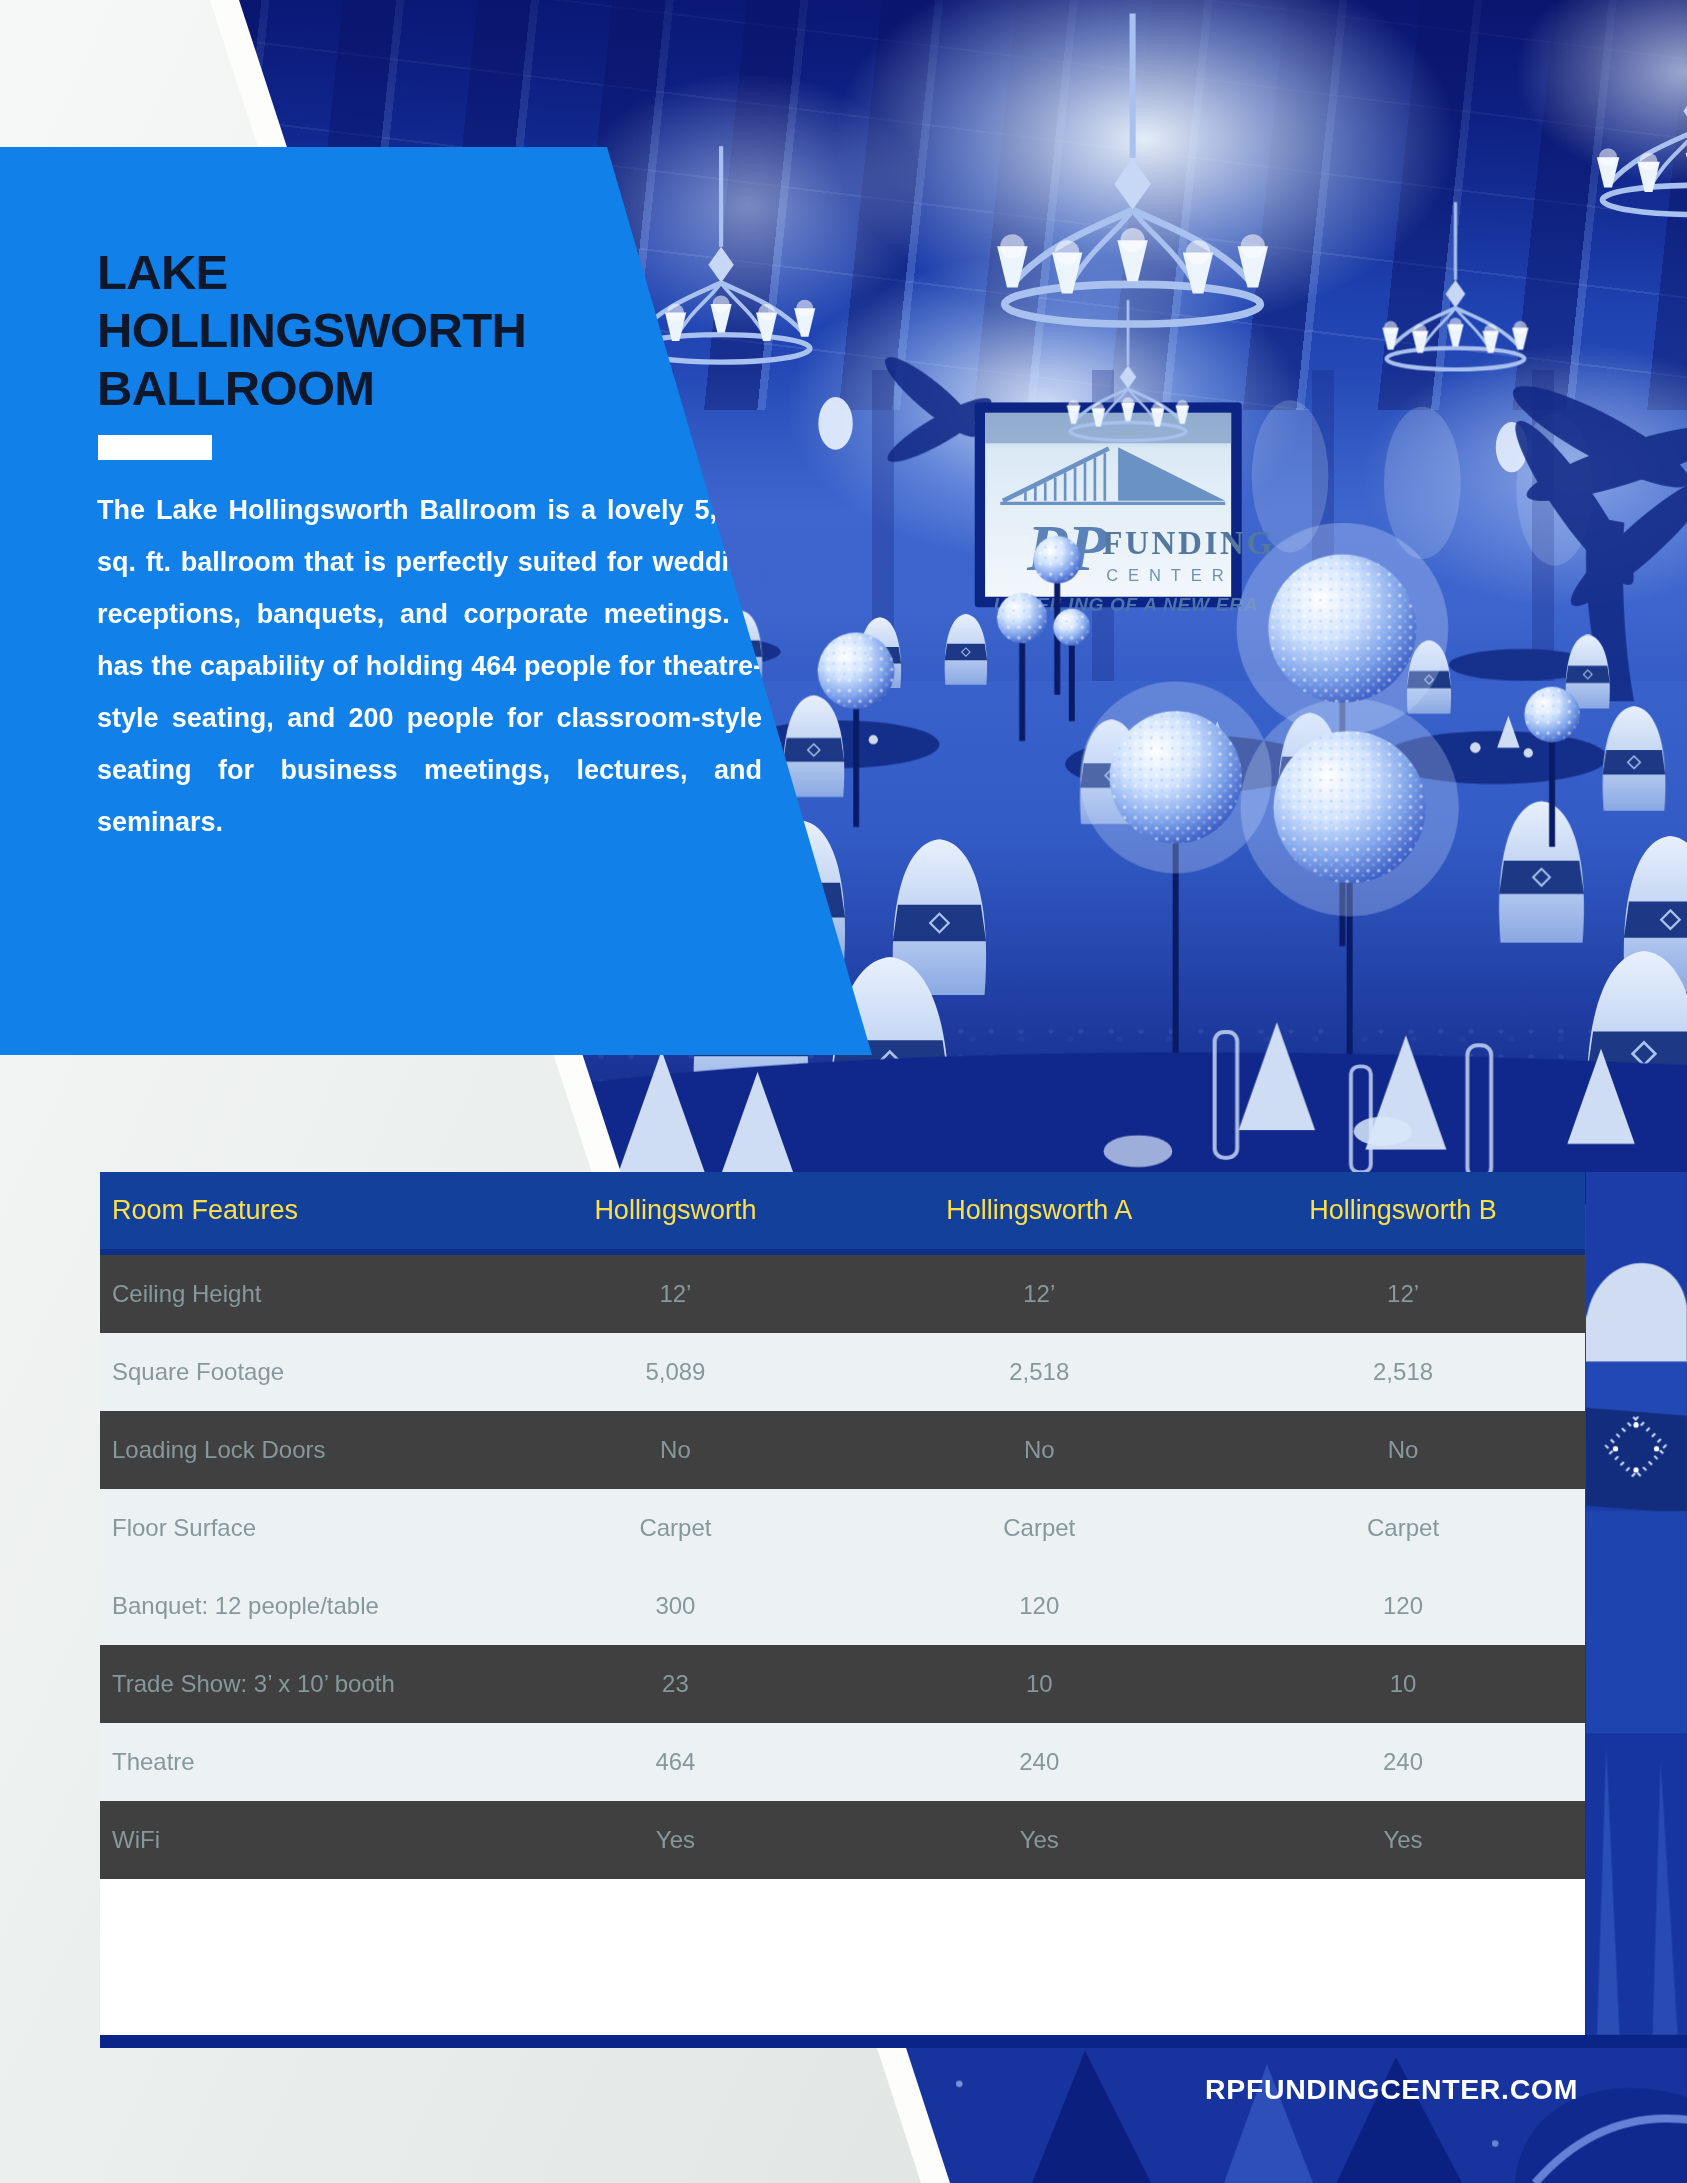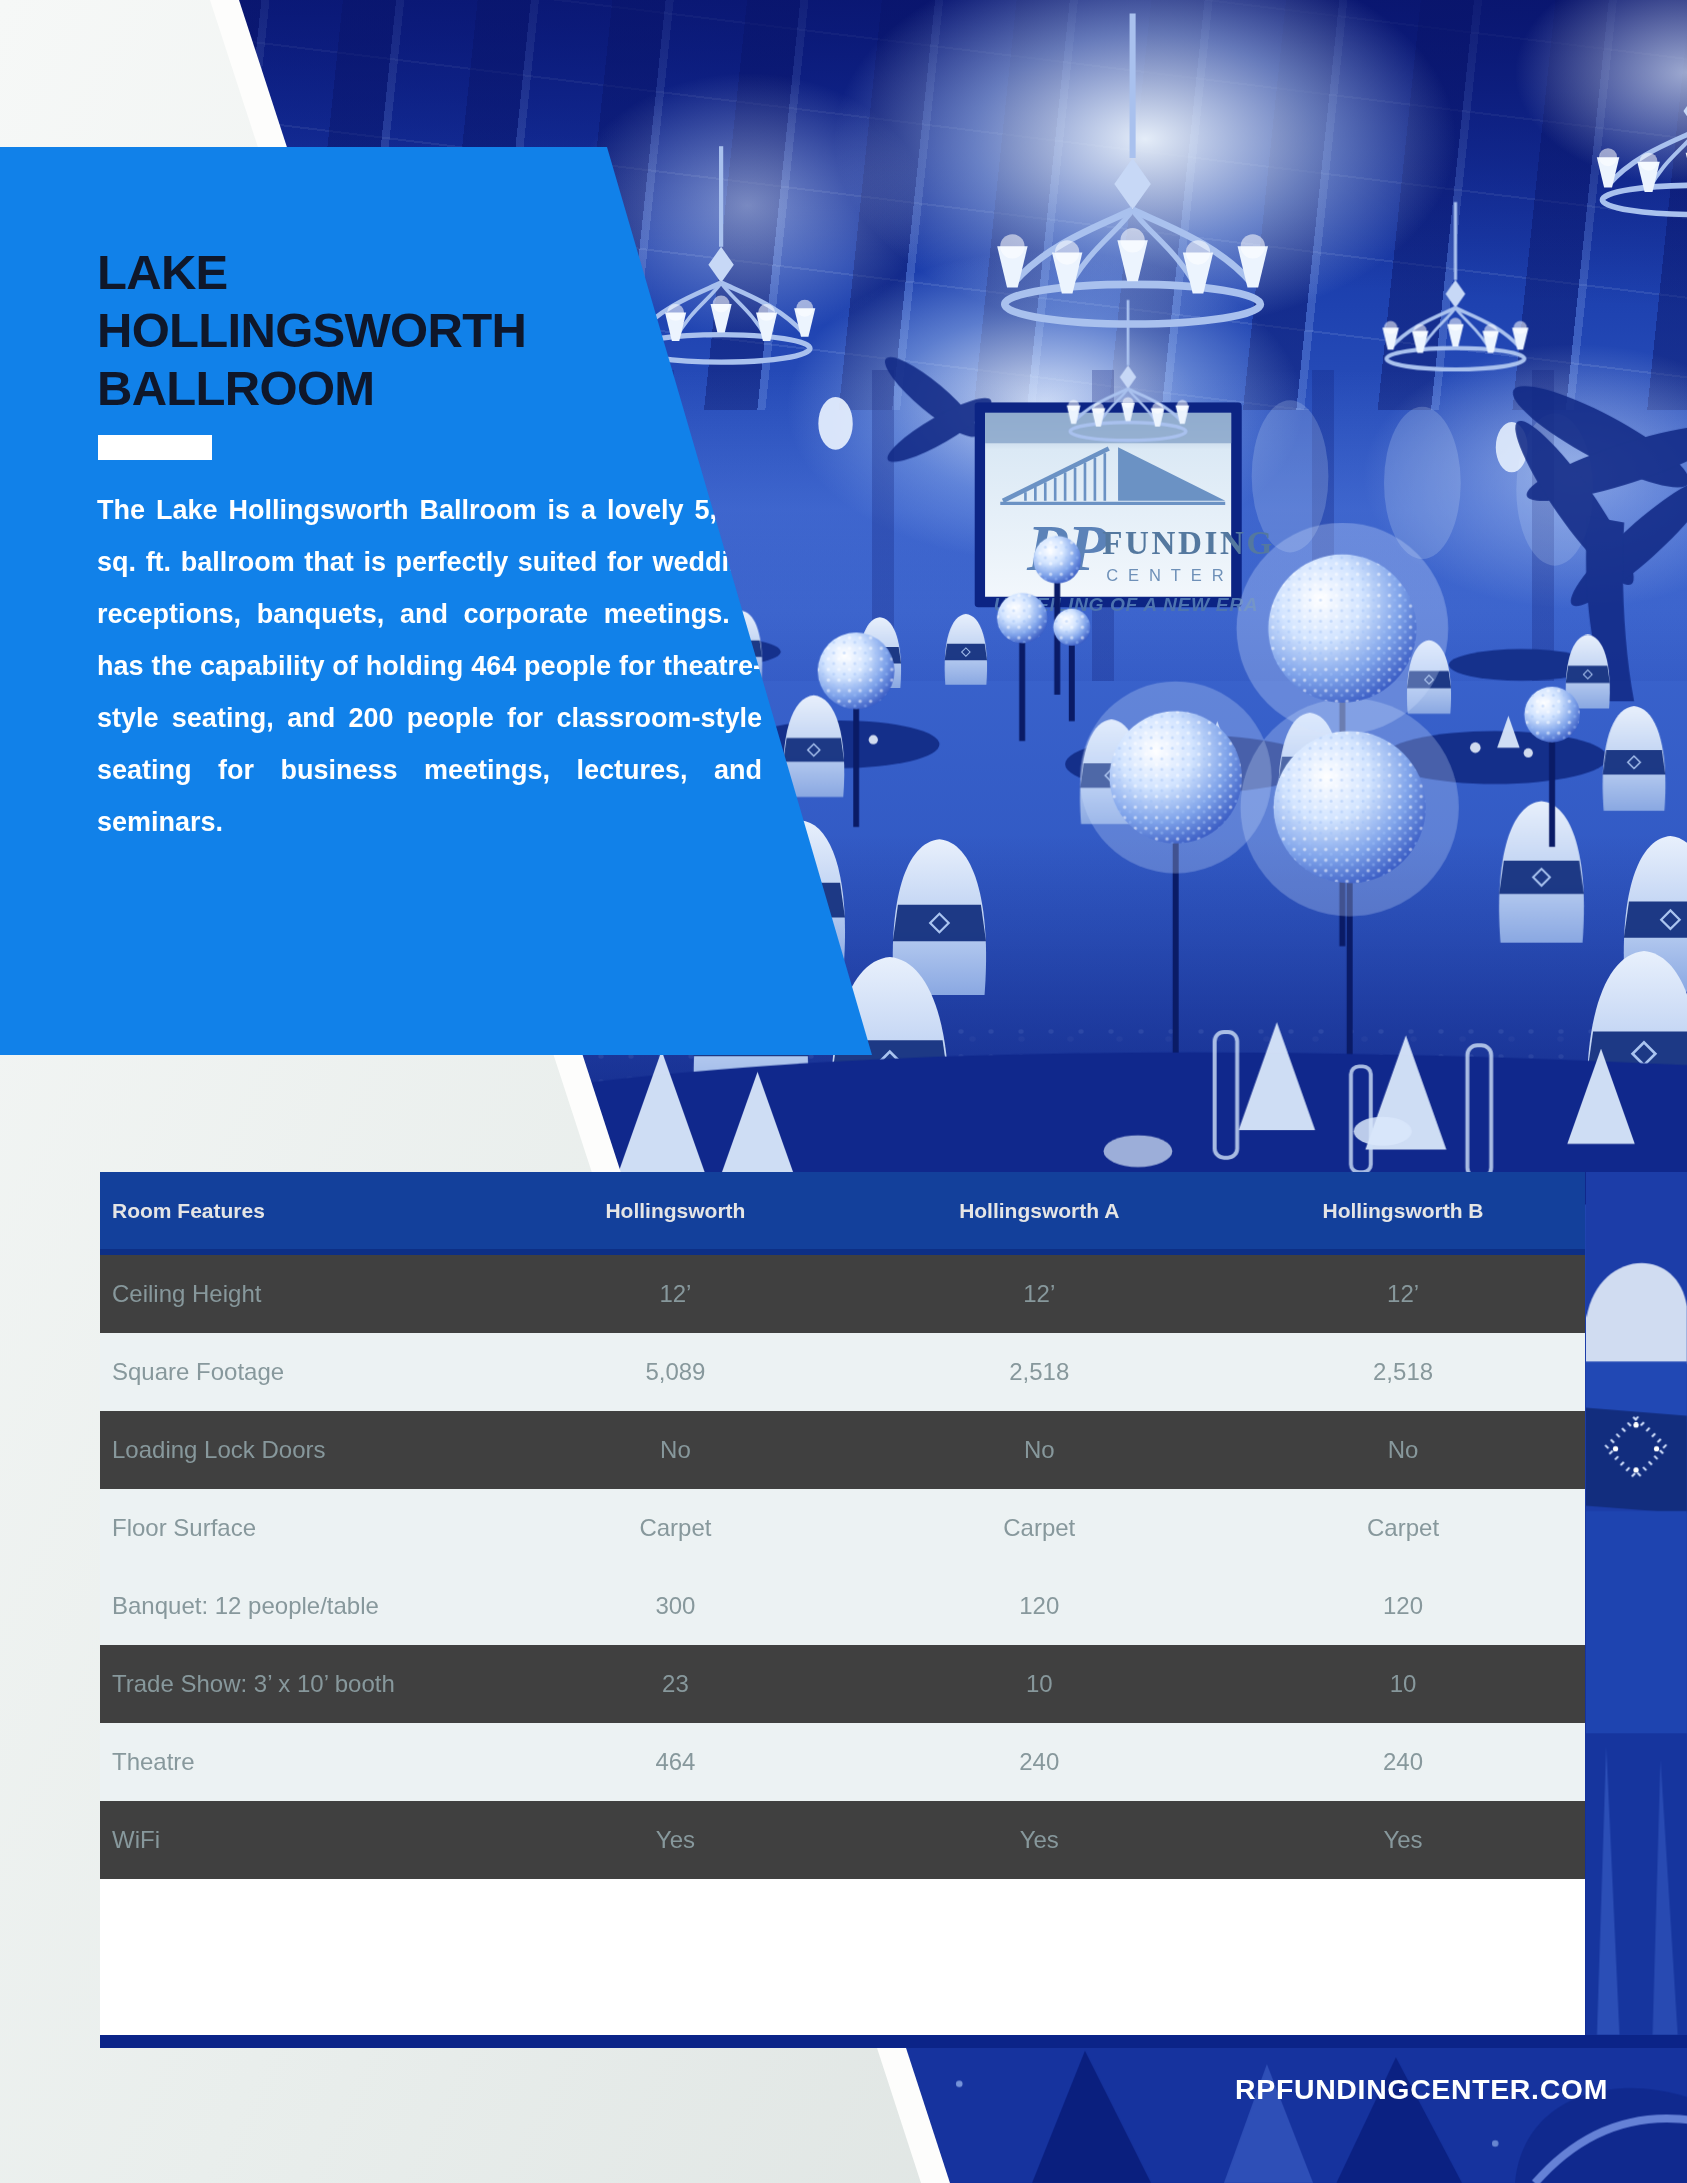--- a/index.html
+++ b/index.html
@@ -58,32 +58,32 @@
   .panel-title span{display:block;}
   .divider{position:absolute;left:98px;top:435px;width:114px;height:25px;background:#ffffff;}
   .panel-desc{position:absolute;left:97px;top:484px;width:665px;color:#ffffff;
     font-size:27px;font-weight:bold;line-height:52px;text-align:justify;}
 
   
   .card{position:absolute;left:100px;top:1172px;width:1485px;height:863px;z-index:6;
     background:#ffffff;}
   .thead{display:grid;grid-template-columns:26.5% 24.5% 24.5% 24.5%;align-items:center;
     height:77px;background:#13409b;border-bottom:6.6px solid #0d2f86;
-    color:#e5e5e5;font-size:21px;font-weight:bold;}
+    color:#fde047;font-size:27px;font-weight:normal;}
   .thead .h-label{padding-left:12px;}
   .thead .h-val{text-align:center;}
   .tbody{display:block;}
   .trow{display:grid;grid-template-columns:26.5% 24.5% 24.5% 24.5%;align-items:center;
     height:78px;background:#404040;color:#87989c;font-size:24px;}
   .trow.alt{background:#ecf2f3;}
   .tcell.label{padding-left:12px;}
   .tcell.val{text-align:center;}
 
   
-  .footer{position:absolute;right:79px;top:2073px;z-index:7;color:#ffffff;
+  .footer{position:absolute;right:109px;top:2073px;z-index:7;color:#ffffff;
     font-size:28.4px;font-weight:bold;letter-spacing:0.7px;cursor:pointer;}
 </style>
 </head>
 <body>
 
 <div class="page">
 
   <div class="photo">
     <div class="ph-base"></div>
     <div class="ph-beams"></div>

